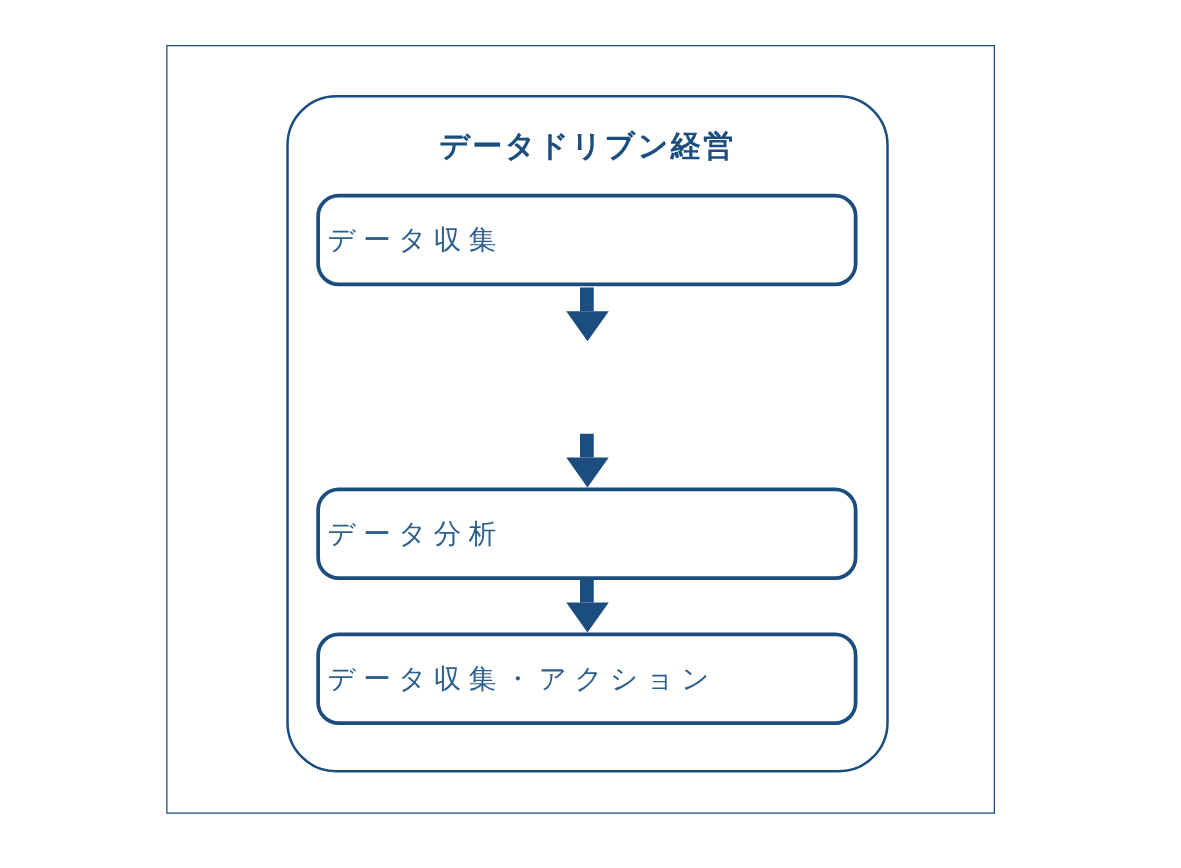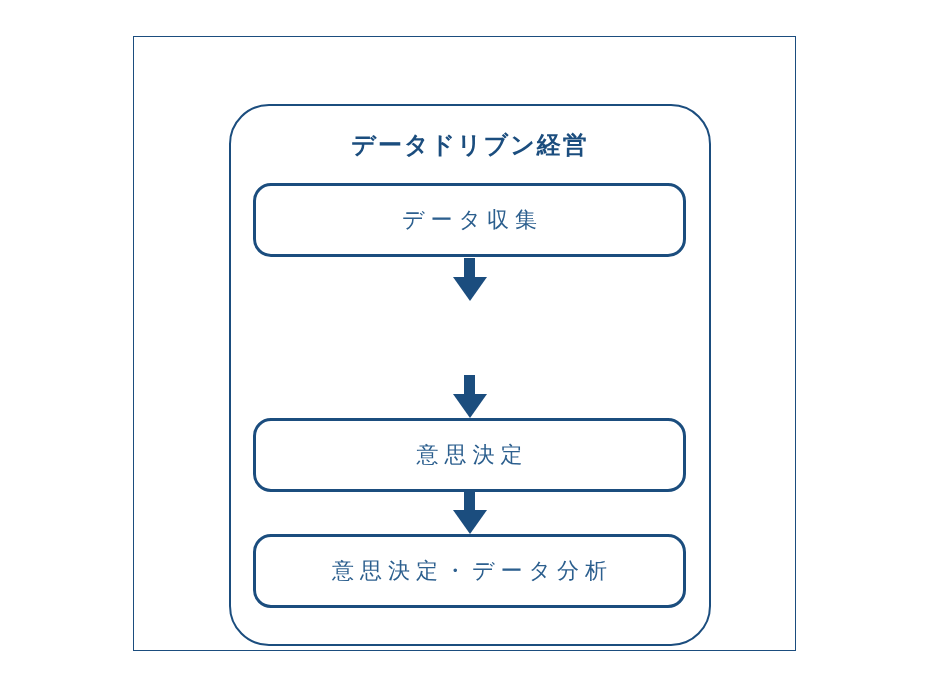--- a/index.html
+++ b/index.html
@@ -26,42 +26,40 @@
     border: 1px solid var(--primary);
     background: var(--background);
   }
   .container {
     position: absolute;
     left: 95px; top: 39px;
     width: 482px; height: 542px;
     border: 2.5px solid var(--primary);
     border-radius: 40px;
     background: var(--background);
-    margin-top: 28px;
   }
   .title {
     position: absolute;
     top: 23px; left: 0;
     width: 100%;
     text-align: center;
     color: var(--primary);
     font-size: 24px;
     font-weight: bold;
     letter-spacing: 2px;
   }
   .step {
     position: absolute;
     left: 22px;
     width: 433px; height: 74px;
     border: 3px solid var(--primary);
     border-radius: 18px;
     background: var(--background);
     display: flex;
     align-items: center;
-    justify-content: center;
     color: var(--box-text);
     font-size: 22px;
     font-weight: 400;
     letter-spacing: 6px;
     text-indent: 6px; 
     white-space: nowrap;
   }
   .arrow {
     position: absolute;
     left: 22px;
@@ -106,27 +104,27 @@
         <div class="head"></div>
       </div>
 
 
       <div class="arrow a2">
         <div class="stem"></div>
         <div class="head"></div>
       </div>
 
       <div class="step s3">
-        <span>意思決定</span>
+        <span>データ分析</span>
       </div>
 
       <div class="arrow a3">
         <div class="stem"></div>
         <div class="head"></div>
       </div>
 
       <div class="step s4">
-        <span>意思決定・データ分析</span>
+        <span>データ収集・アクション</span>
       </div>
 
     </div>
   </div>
 </div>
 
 </body></html>

